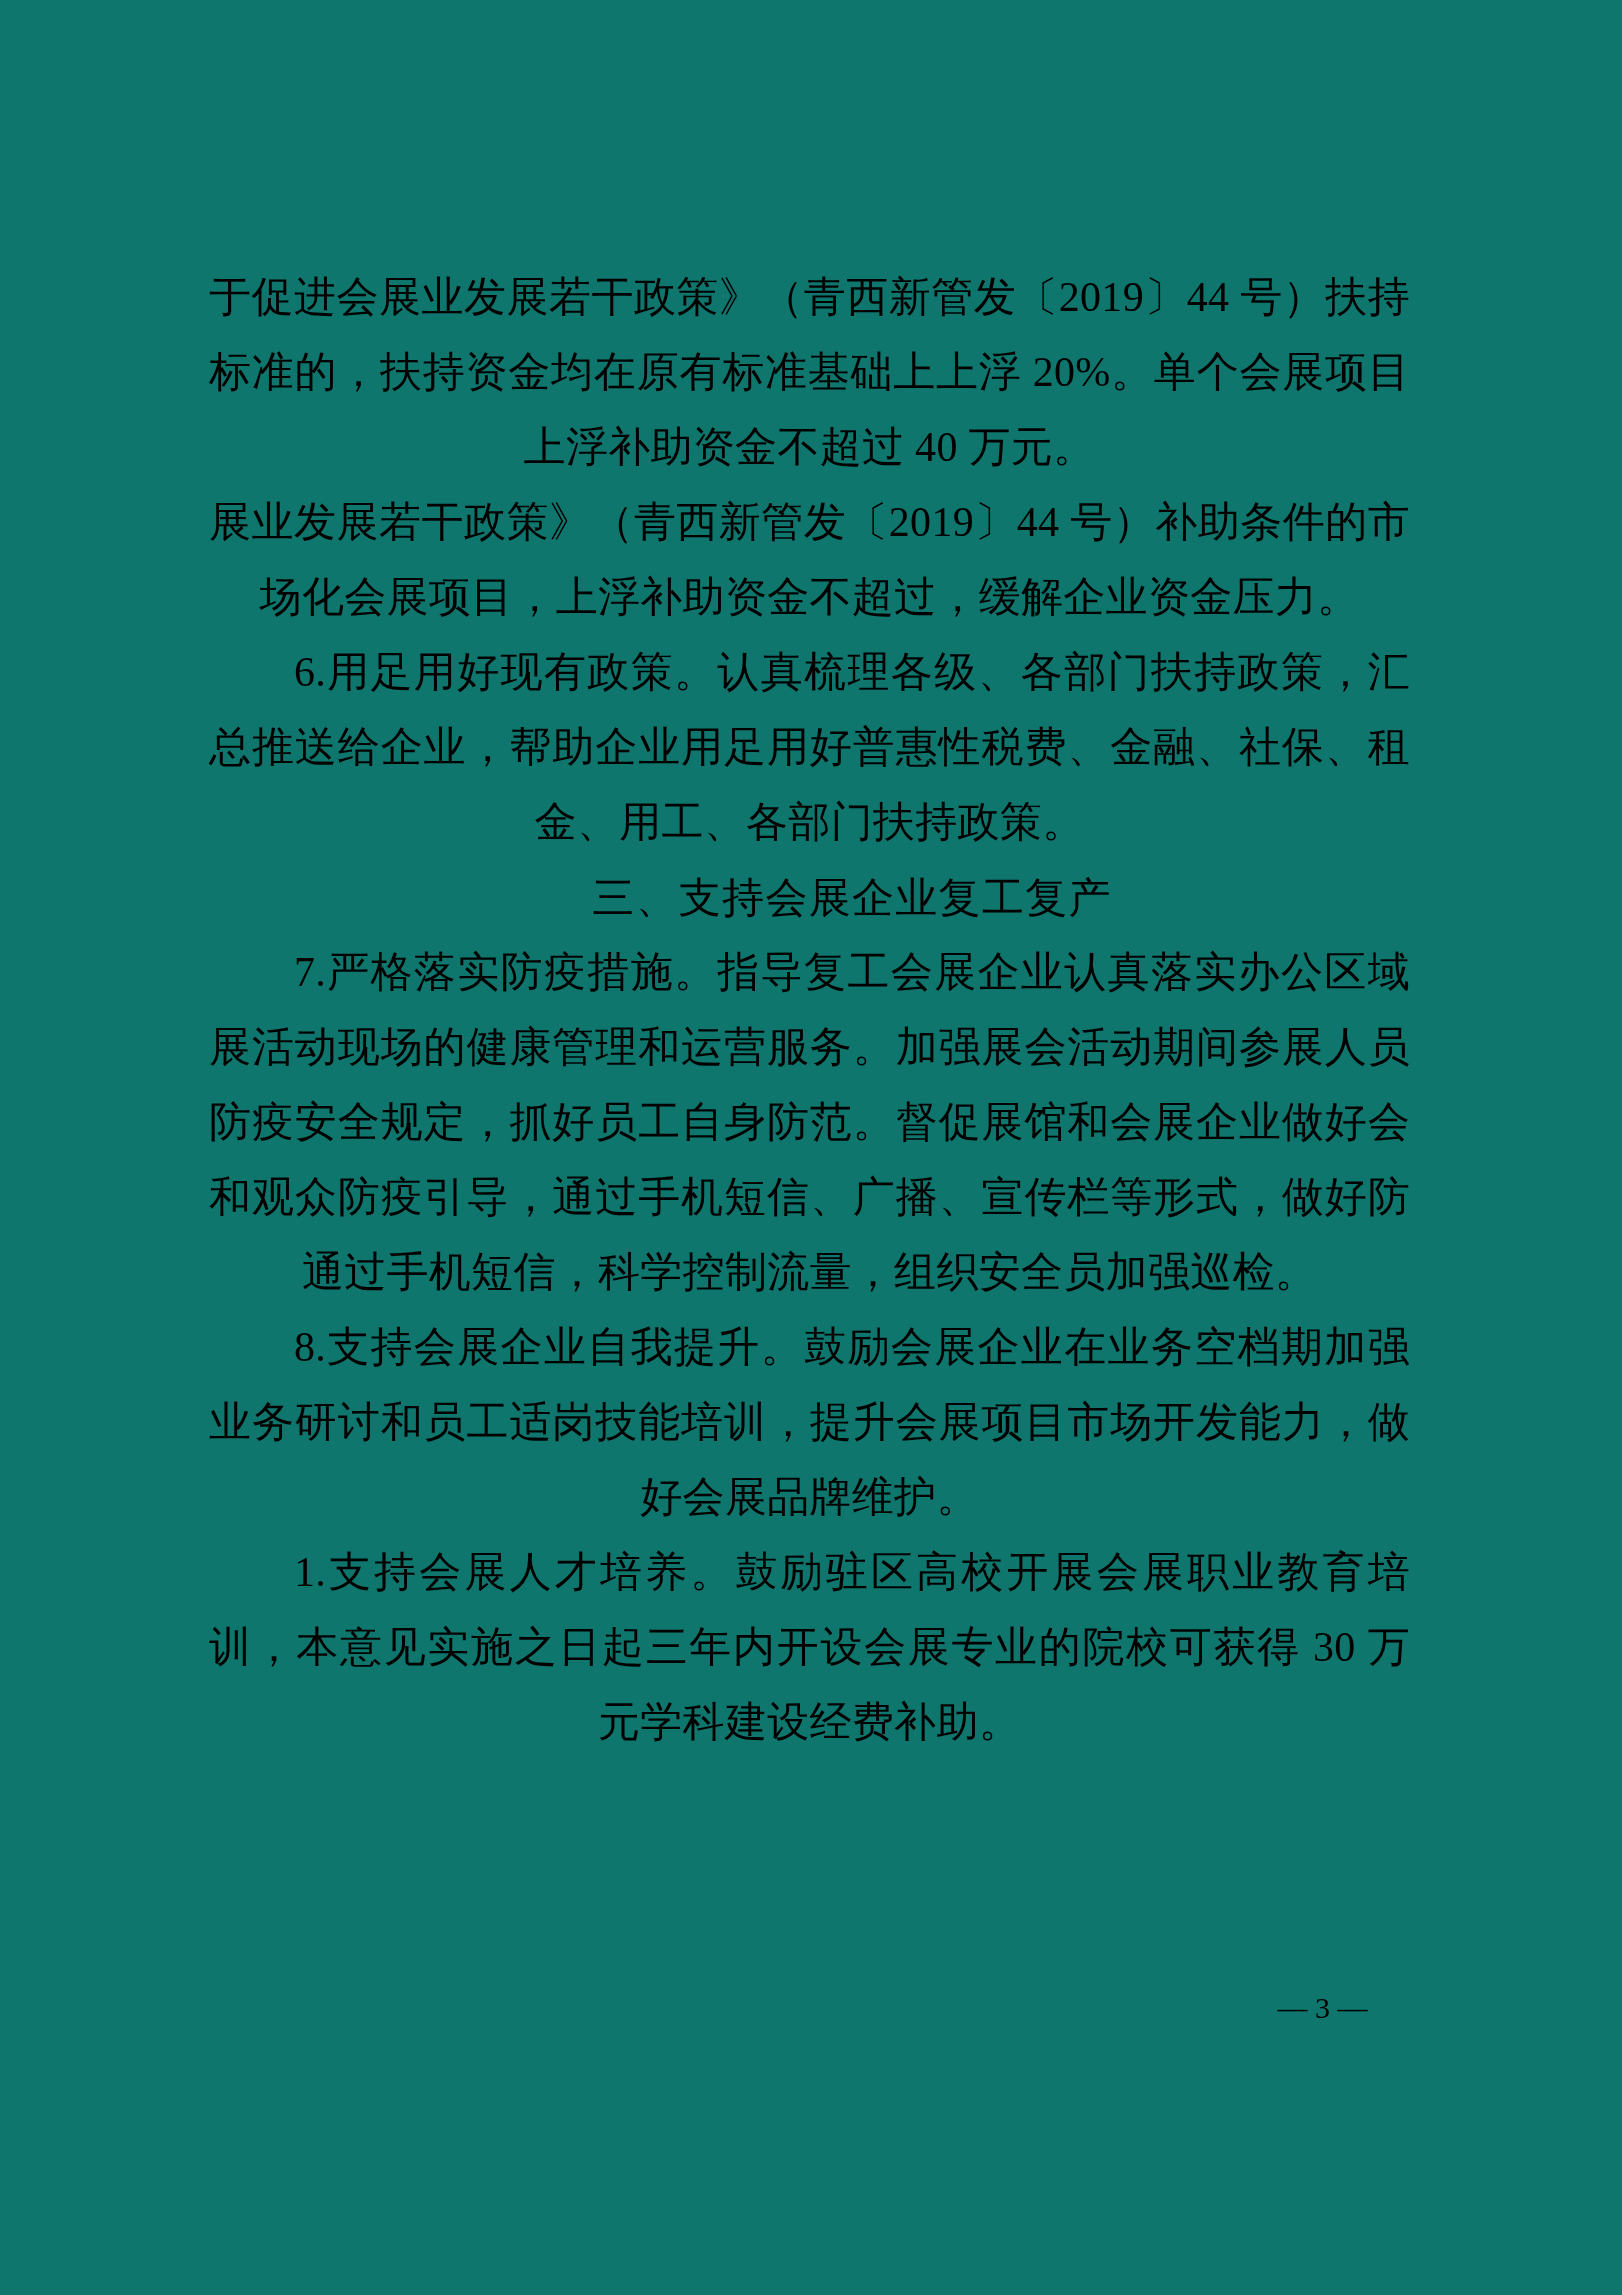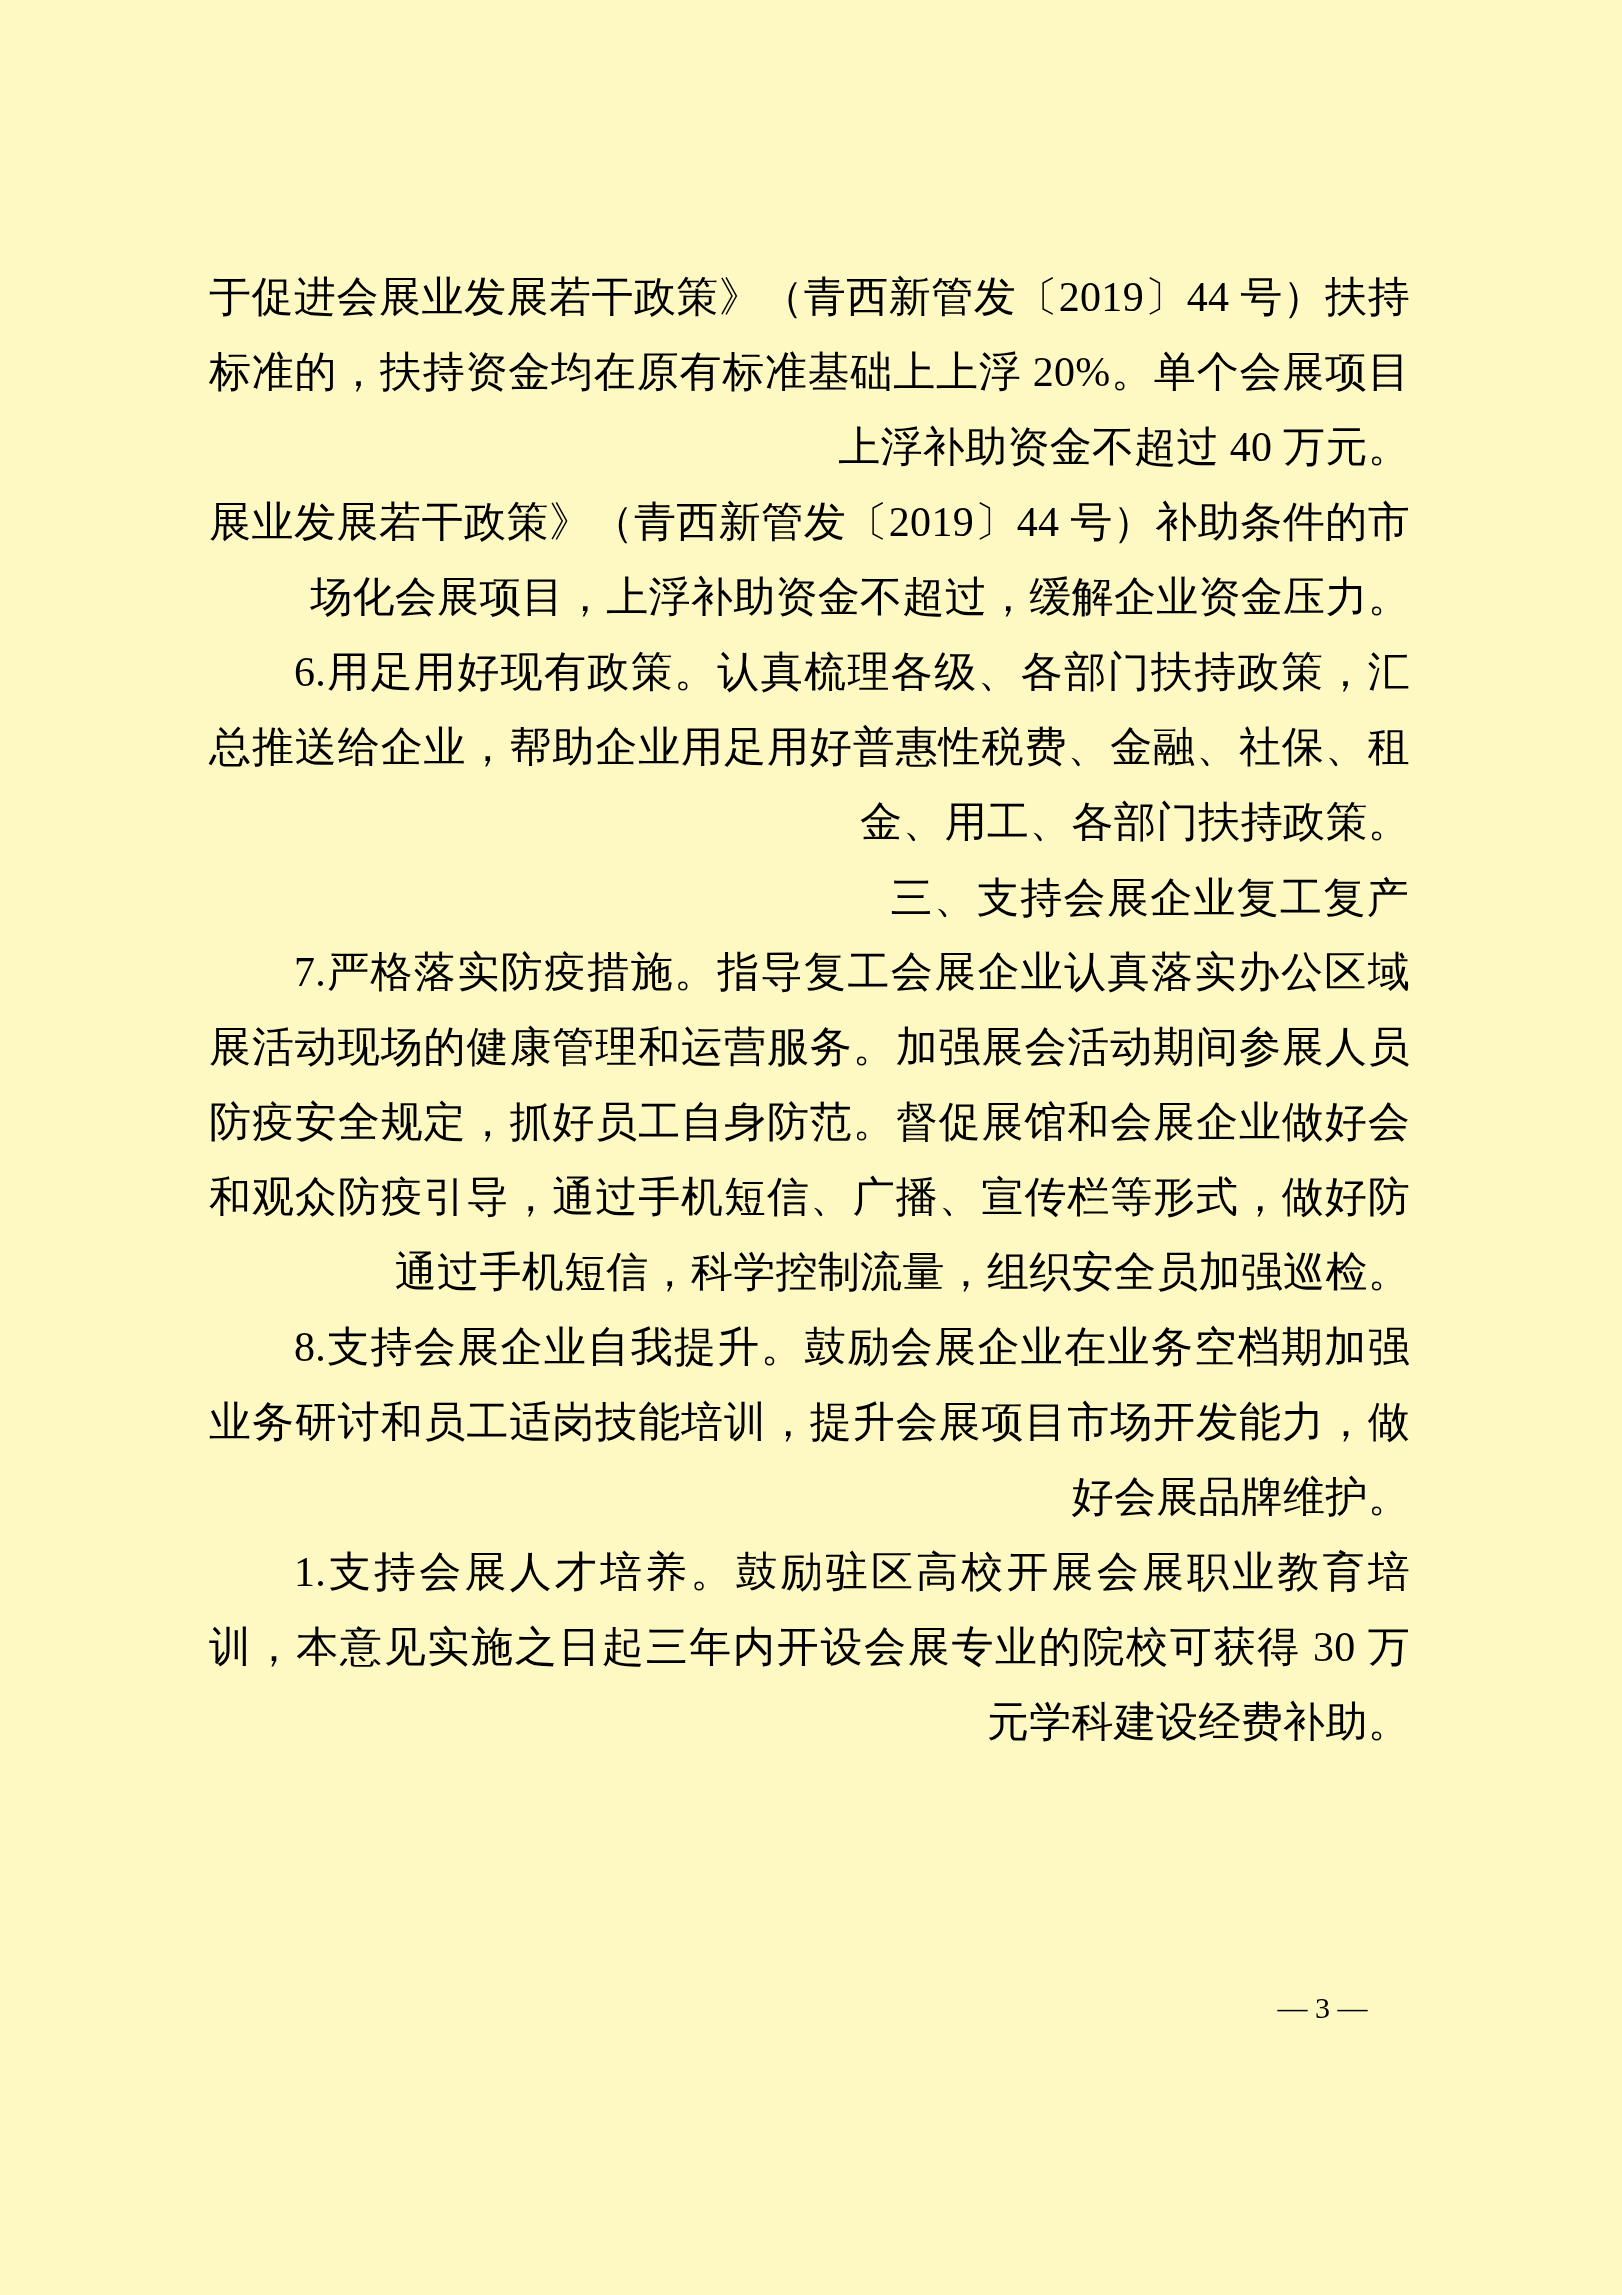--- a/index.html
+++ b/index.html
@@ -13,33 +13,33 @@
     position: relative;
     overflow: hidden;
     font-family: "Liberation Serif", serif;
     color: #000000;
   }
   .page {
     position: absolute;
     left: 0; top: 0;
     width: 1623px;
     height: 2295px;
-    background: #fef9c3;
+    background: #0f766e;
   }
   .textblock {
     position: absolute;
     left: 209px;
     top: 260px;
     width: 1201px;
   }
   .line {
     font-size: 42px;
     height: 75px;
     line-height: 75px;
-    text-align: right;
+    text-align: center;
     white-space: pre-wrap;
     letter-spacing: 0.3px;
   }
   .line.j {
     text-align: justify;
     text-align-last: justify;
   }
   .line.indent {
     text-indent: 85px;
   }

